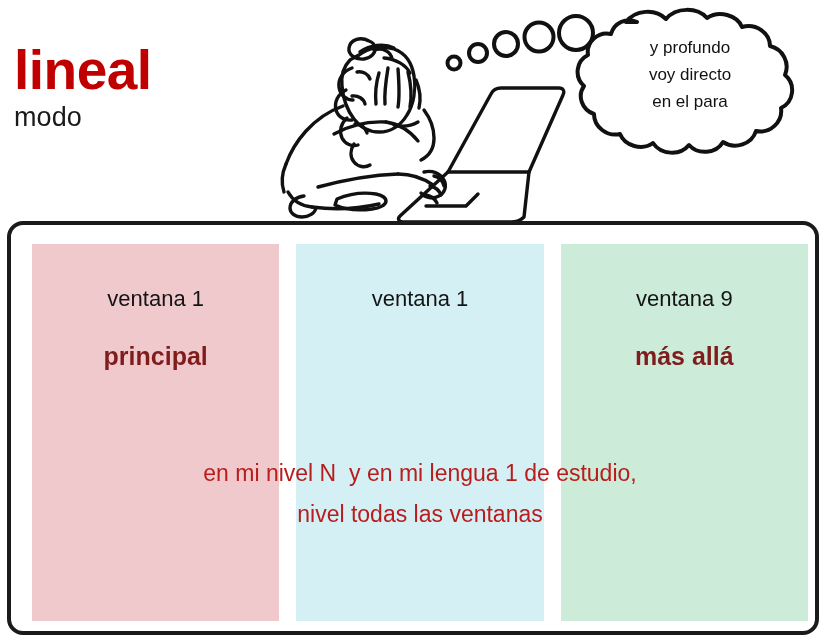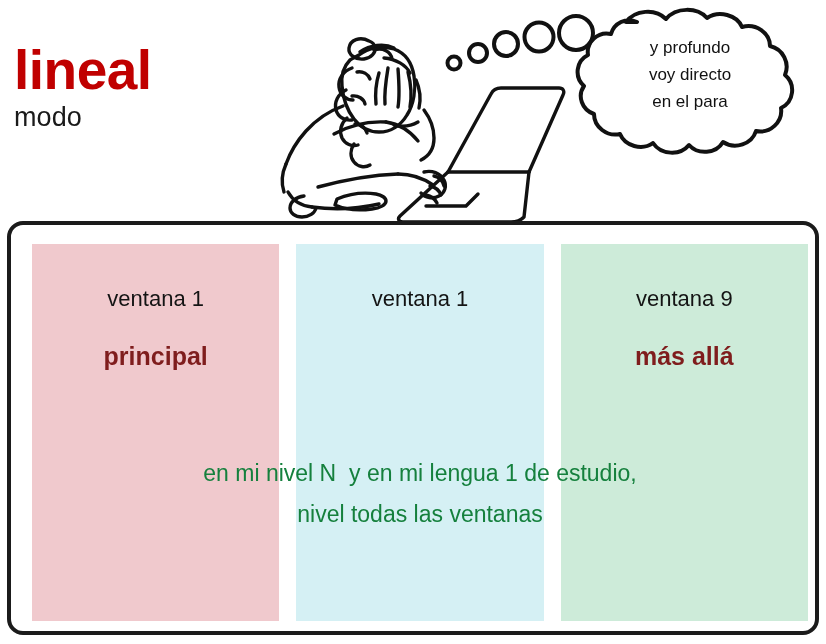--- a/index.html
+++ b/index.html
@@ -127,21 +127,21 @@
 
   
   #caption {
     position: absolute;
     left: 21px;
     top: 228px;
     width: 776px;
     text-align: center;
     font-size: 23px;
     line-height: 41px;
-    color: #15803d;
+    color: #b91c1c;
     pointer-events: none;
   }
   .caption-line { display: block; white-space: pre; }
 </style>
 </head>
 <body>
 
 <div id="page">
 
   <div id="title-block">

